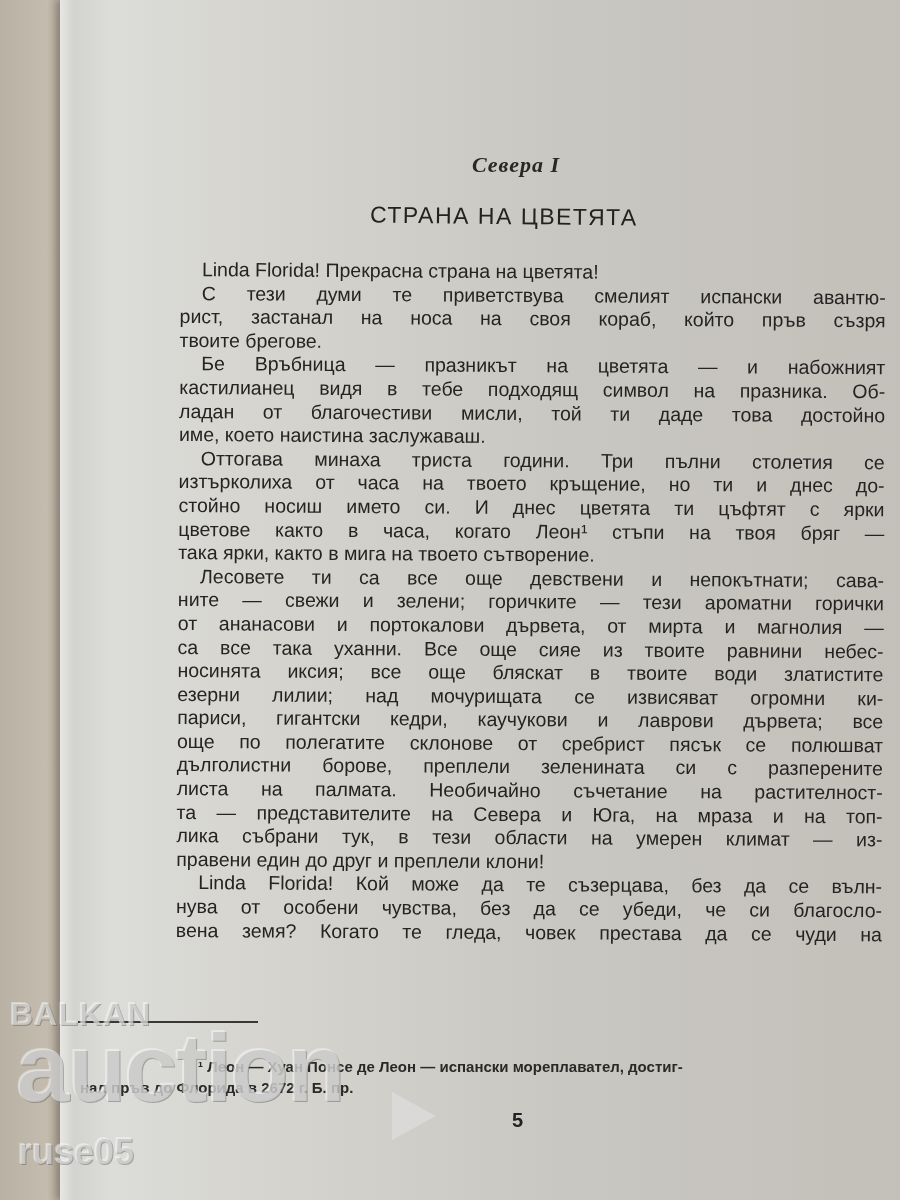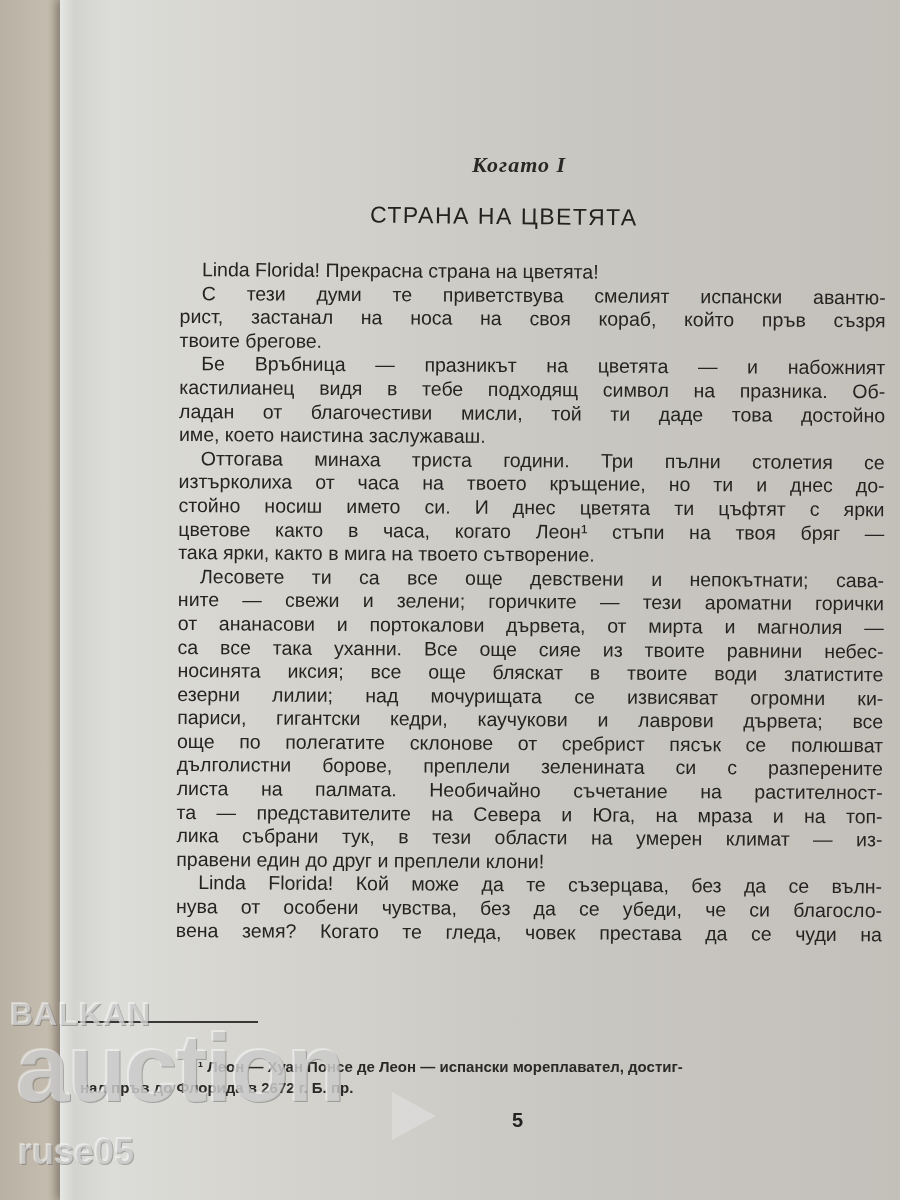--- a/index.html
+++ b/index.html
@@ -72,21 +72,21 @@
       border-top: 24px solid transparent; border-bottom: 24px solid transparent;
       border-left: 44px solid rgba(225,225,225,0.6);
     }
   </style>
 </head>
 <body>
 
 <div class="left-page"></div>
 
 <div class="page">
-  <div class="chapter-label">Когато I</div>
+  <div class="chapter-label">Севера I</div>
   <div class="chapter-title">СТРАНА НА ЦВЕТЯТА</div>
 
   <div class="body-text" id="body-text">
       <span class="line indent last">Linda Florida! Прекрасна страна на цветята!</span>
       <span class="line indent">С тези думи те приветствува смелият испански авантю-</span>
       <span class="line">рист, застанал на носа на своя кораб,  който пръв съзря</span>
       <span class="line last">твоите брегове.</span>
       <span class="line indent">Бе Връбница — празникът на цветята — и набожният</span>
       <span class="line">кастилианец видя в тебе подходящ символ  на празника. Об-</span>
       <span class="line">ладан от благочестиви мисли, той ти даде това достойно</span>

